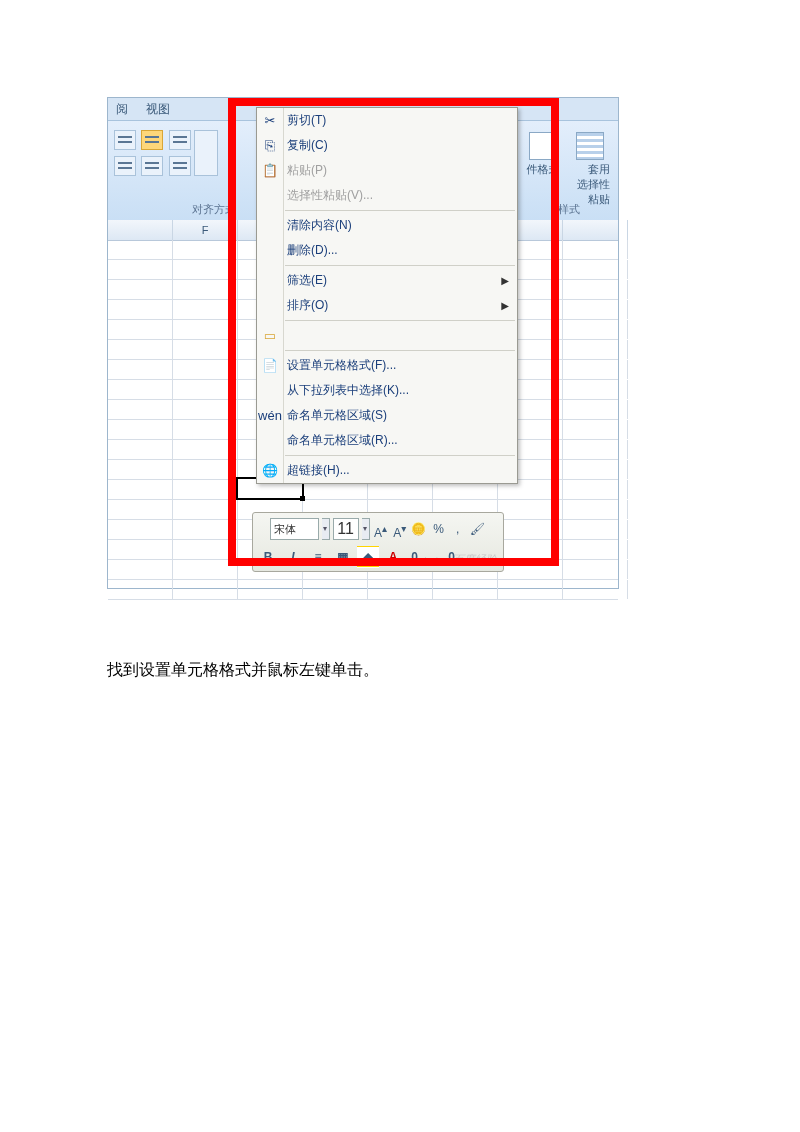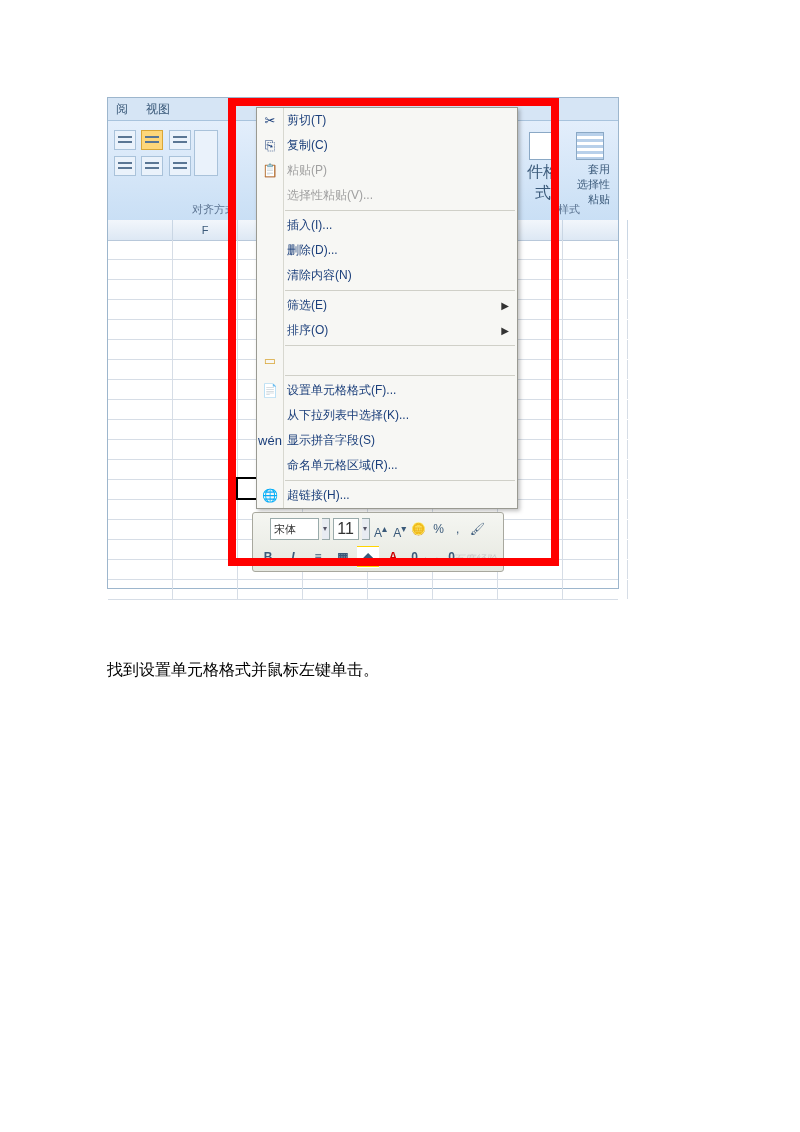--- a/index.html
+++ b/index.html
@@ -11,21 +11,21 @@
 .align-grp{position:absolute;left:6px;top:32px}
 .aln{display:inline-block;width:20px;height:18px;background:#eaf2fb;border:1px solid #a9c2da;margin-right:2px;position:relative}
 .aln.sel{background:#ffd77a;border-color:#d9a637}
 .aln::before,.aln::after{content:"";position:absolute;left:3px;right:3px;height:2px;background:#5a7694}
 .aln::before{top:5px}.aln::after{top:10px}
 .align-grp2{position:absolute;left:6px;top:58px}
 .indent-btn{position:absolute;left:86px;top:32px;width:22px;height:44px;background:#eaf2fb;border:1px solid #a9c2da}
 .grp-label{position:absolute;top:104px;font-size:11px;color:#5a7290}
 .lbl-align{left:84px}
 .lbl-style{left:450px}
-.cond-fmt{position:absolute;left:415px;top:32px;width:40px;height:60px;text-align:center;font-size:16px;color:#3b5a7a}
+.cond-fmt{position:absolute;left:415px;top:32px;width:40px;height:60px;text-align:center;font-size:11px;color:#3b5a7a}
 .cond-fmt .ico{width:26px;height:26px;margin:2px auto;background:#fff;border:1px solid #8aa8c5}
 .table-fmt{position:absolute;left:462px;top:32px;width:40px;height:60px;text-align:right;font-size:11px;color:#3b5a7a}
 .table-fmt .ico{width:26px;height:26px;margin:2px auto;background:repeating-linear-gradient(#b8d0ea,#b8d0ea 3px,#fff 3px,#fff 6px);border:1px solid #8aa8c5}
 .grid{position:absolute;left:0;top:122px;right:0;bottom:0;background:#fff}
 .colhdr{height:20px;background:linear-gradient(#f2f6fb,#dde8f4);border-bottom:1px solid #b8c8da;display:flex}
 .colhdr div{flex:0 0 64px;border-right:1px solid #c9d6e4;text-align:center;line-height:20px;color:#3b5a7a;font-size:11px}
 .rows{position:absolute;left:0;top:20px;right:0;bottom:0}
 .rows .r{height:19px;border-bottom:1px solid #d6dde6;display:flex}
 .rows .r div{flex:0 0 64px;border-right:1px solid #d6dde6}
 .sel-cell{position:absolute;left:128px;top:379px;width:64px;height:19px;border:2px solid #000;background:#fff}
@@ -298,29 +298,25 @@
           <span class="ic">📋</span>
           <span class="tx">粘贴(P)</span>
         </div>
       <div class="mi dis">
           <span class="ic"></span>
           <span class="tx">选择性粘贴(V)...</span>
         </div>
       <div class="sep"></div>
       <div class="mi">
           <span class="ic"></span>
-          <span class="tx">插入(I)...</span>
+          <span class="tx">清除内容(N)</span>
         </div>
       <div class="mi">
           <span class="ic"></span>
           <span class="tx">删除(D)...</span>
-        </div>
-      <div class="mi">
-          <span class="ic"></span>
-          <span class="tx">清除内容(N)</span>
         </div>
       <div class="sep"></div>
       <div class="mi">
           <span class="ic"></span>
           <span class="tx">筛选(E)</span>
           <span class="ar">▶</span>
         </div>
       <div class="mi">
           <span class="ic"></span>
           <span class="tx">排序(O)</span>
@@ -334,21 +330,21 @@
       <div class="mi">
           <span class="ic">📄</span>
           <span class="tx">设置单元格格式(F)...</span>
         </div>
       <div class="mi">
           <span class="ic"></span>
           <span class="tx">从下拉列表中选择(K)...</span>
         </div>
       <div class="mi">
           <span class="ic" style="color:#1a3e7a">wén</span>
-          <span class="tx">显示拼音字段(S)</span>
+          <span class="tx">命名单元格区域(S)</span>
         </div>
       <div class="mi">
           <span class="ic"></span>
           <span class="tx">命名单元格区域(R)...</span>
         </div>
       <div class="sep"></div>
       <div class="mi">
           <span class="ic" style="color:#3a7a3a">🌐</span>
           <span class="tx">超链接(H)...</span>
         </div>

